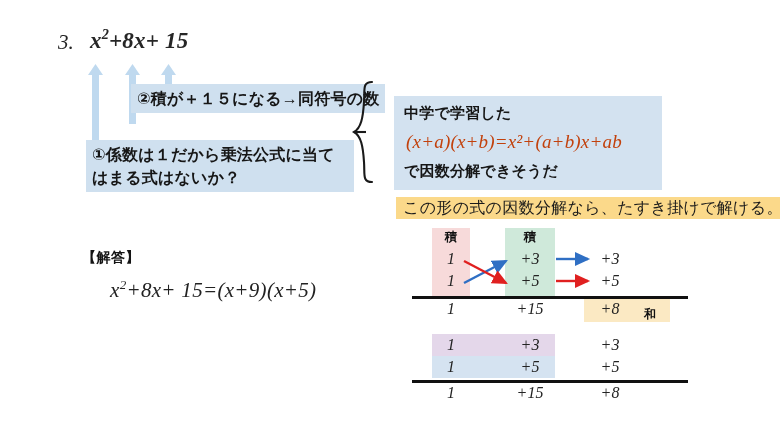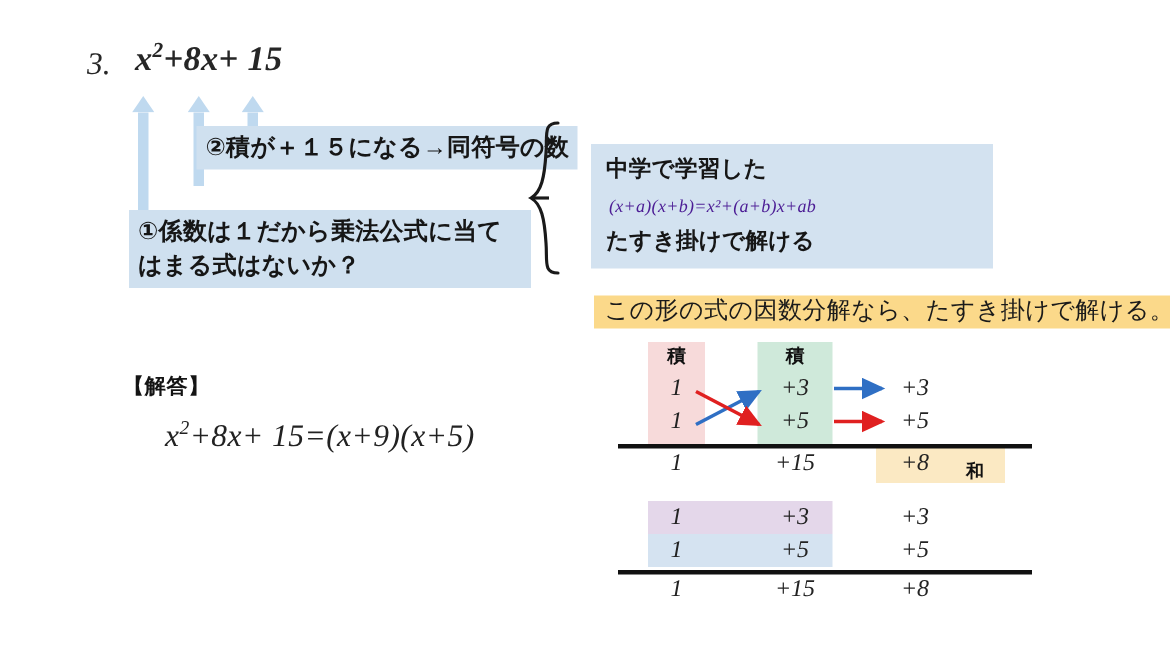--- a/index.html
+++ b/index.html
@@ -111,22 +111,22 @@
   }
   .jp-small {
     font-size: 15px;
     font-weight: bold;
     color: #161616;
     letter-spacing: 0.2px;
   }
   .math-serif {
     font-family: "Liberation Serif", "DejaVu Serif", serif;
     font-style: italic;
-    font-size: 12px;
-    color: #4c1d95;
+    font-size: 19px;
+    color: #c2410c;
     letter-spacing: 0.2px;
     white-space: nowrap;
   }
 
   
   #tasuki-banner {
     left: 396px; top: 197px;
     background: #fbd98a;
     color: #1a1a1a;
     font-size: 16px;
@@ -225,21 +225,21 @@
   <div class="abs blue-box" id="callout-1">①係数は１だから乗法公式に当てはまる式はないか？</div>
 
   <svg class="abs" id="brace-top" viewBox="0 0 26 104">
     <path d="M20 2 C10 2 13 10 12 22 C11 38 9 48 2 52 C9 56 11 66 12 82 C13 94 10 102 20 102" fill="none" stroke="#1a1a1a" stroke-width="2.1" stroke-linecap="round"></path>
     <line x1="2" y1="52" x2="14" y2="52" stroke="#1a1a1a" stroke-width="2.1"></line>
   </svg>
 
   <div class="abs" id="formula-box">
     <div class="jp-small">中学で学習した</div>
     <div class="math-serif" style="margin:3px 0 4px 2px;">(x+a)(x+b)=x²+(a+b)x+ab</div>
-    <div class="jp-small">たすき掛けで解ける</div>
+    <div class="jp-small">で因数分解できそうだ</div>
   </div>
 
   <div class="abs" id="tasuki-banner">この形の式の因数分解なら、たすき掛けで解ける。</div>
 
   <div class="abs" id="answer-label">【解答】</div>
   <div class="abs" id="answer-equation">
     <span>x</span><sup class="exp">2</sup><span>+8x+ 15=(x+9)(x+5)</span>
   </div>
 
   <div class="abs" id="tasuki1">

